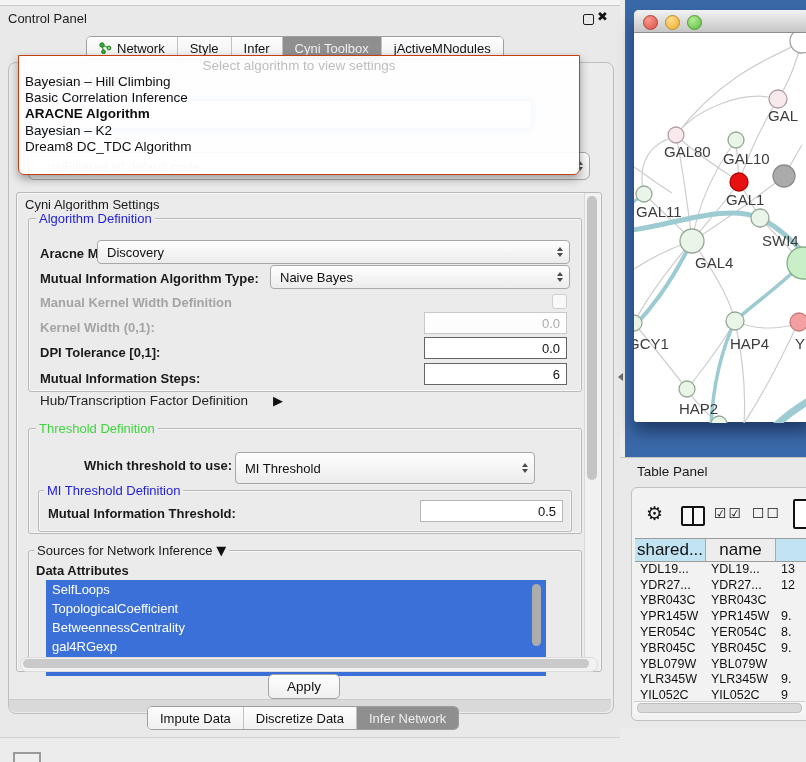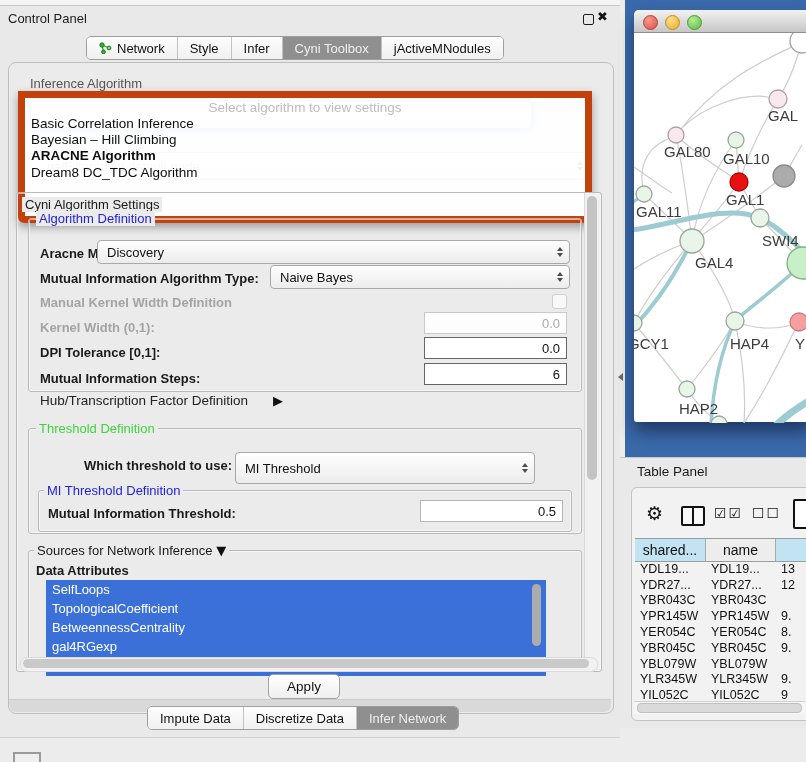--- a/index.html
+++ b/index.html
@@ -29,21 +29,21 @@
   #ghost-combo1{left:30px;top:100px;width:500px;height:27px;border:1px solid #A9A9A9;border-radius:5px;
                 background:linear-gradient(#FDFDFD,#EFEFEF);box-shadow:0 0 5px 2px rgba(96,156,245,.85);}
   .combo{border:1px solid #A8A8A8;border-radius:4px;background:linear-gradient(#FEFEFE,#ECECEC);
          font-size:13px;color:#111;display:flex;align-items:center;padding-left:9px;box-sizing:border-box;}
   .stepper{position:absolute;right:6px;top:0;bottom:0;display:flex;flex-direction:column;align-items:center;justify-content:center;}
   .tri-up{width:0;height:0;border:3.5px solid transparent;border-bottom:4.5px solid #4a4a4a;margin-bottom:2px;}
   .tri-dn{width:0;height:0;border:3.5px solid transparent;border-top:4.5px solid #4a4a4a;}
   #ghost-combo2{left:28px;top:152px;width:562px;height:28px;border-radius:6px;color:#ABABAB;padding-left:18px;}
   
   #algo-popup{left:18px;top:55px;width:560px;height:118px;background:rgba(255,255,255,0.92);
-              border:7px solid #c2410c;border-radius:0 0 6px 6px;box-shadow:0 4px 10px rgba(0,0,0,.35);margin-top:36px;}
+              border:1px solid #c2410c;border-radius:0 0 6px 6px;box-shadow:0 4px 10px rgba(0,0,0,.35);}
   #popup-prompt{text-align:center;color:#BDBDBD;font-size:13.5px;padding-top:2px;height:16px;}
   .pitem{font-size:13.5px;color:#0d0d0d;height:16.2px;line-height:16.2px;padding-left:6px;white-space:nowrap;}
   .pitem.sel{font-weight:bold;}
   
   .group{border:1px solid #B9B9B9;border-radius:3px;box-shadow:inset 0 0 0 1px rgba(255,255,255,.55);}
   .gtitle{position:absolute;font-size:13px;background:#EBEBEB;padding:0 3px;white-space:nowrap;}
   .flabel{position:absolute;font-size:13px;font-weight:bold;color:#1a1a1a;white-space:nowrap;}
   .flabel.dis{color:#A4A4A4;}
   .tfield{position:absolute;background:#FFF;border:1px solid #B6B6B6;font-size:13px;color:#111;
           display:flex;align-items:center;justify-content:flex-end;padding-right:6px;box-sizing:border-box;}
@@ -81,21 +81,21 @@
   #table-subpanel{left:631px;top:487px;width:180px;height:232px;background:#F2F2F2;border:1px solid #C2C2C2;border-radius:6px;}
   .glyph{font-family:"DejaVu Sans",sans-serif;color:#111;}
   #gear-icon{left:646px;top:502px;font-size:19px;}
   #split-icon{left:681px;top:506px;width:20px;height:16px;border:2px solid #111;border-radius:2px;background:#F8F8F8;}
   #split-icon::after{content:"";position:absolute;left:9px;top:0;width:2px;height:16px;background:#111;}
   #checks-on{left:714px;top:505px;font-size:14px;letter-spacing:2px;}
   #checks-off{left:752px;top:505px;font-size:14px;letter-spacing:2px;}
   #doc-icon{left:793px;top:499px;width:18px;height:26px;border:2px solid #111;background:#FFF;border-radius:2px;}
   
   #tbl-header{left:635px;top:538px;width:171px;height:22px;display:flex;border-top:1px solid #9C9C9C;border-bottom:1px solid #9C9C9C;}
-  .hcell{font-size:14px;color:#111;display:flex;align-items:center;justify-content:center;border-right:1px solid #A9A9A9;box-sizing:border-box;}
+  .hcell{font-size:17px;color:#111;display:flex;align-items:center;justify-content:center;border-right:1px solid #A9A9A9;box-sizing:border-box;}
   .w1{width:71px;} .w2{width:70px;} .w3{width:30px;flex:1;}
   #tbl-rows{left:635px;top:561px;width:171px;height:139px;overflow:hidden;}
   .trow{display:flex;height:15.8px;align-items:center;}
   .tcell{font-size:12.5px;color:#111;white-space:nowrap;overflow:hidden;padding-left:5px;box-sizing:border-box;}
   #tbl-hscroll{left:634px;top:701px;width:171px;height:12px;background:#F7F7F7;border-top:1px solid #CFCFCF;}
   #tbl-hthumb{left:637px;top:703px;width:163px;height:8px;background:#DADADA;border:1px solid #C0C0C0;border-radius:4px;}
   .splitter-arrow{left:614px;top:373px;width:0;height:0;border:4px solid transparent;border-right:5px solid #6a6a6a;}
 </style>
 </head>
 <body>
@@ -140,23 +140,24 @@
     <span>galFiltered.sif default node</span>
     <span class="stepper">
         <span class="tri-up"></span>
         <span class="tri-dn"></span>
       </span>
   </div>
 
   <div class="abs" id="algo-popup">
     <div id="popup-prompt">Select algorithm to view settings</div>
     <div id="popup-list">
+        <div class="pitem">Bayesian – Hill Climbing</div>
         <div class="pitem">Basic Correlation Inference</div>
-        <div class="pitem">Bayesian – Hill Climbing</div>
         <div class="pitem sel">ARACNE Algorithm</div>
+        <div class="pitem">Bayesian – K2</div>
         <div class="pitem">Dream8 DC_TDC Algorithm</div>
       </div>
   </div>
 
   <div class="abs group" style="left:16px;top:192px;width:584px;height:478px;"></div>
   <span class="gtitle" style="left:22px;top:197px;color:#1a1a1a;">Cyni Algorithm Settings</span>
 
   <div class="abs sb-track-v" style="left:584px;top:193px;width:15px;height:476px;"></div>
   <div class="abs sb-thumb" style="left:586.5px;top:196px;width:10px;height:284px;"></div>
 

